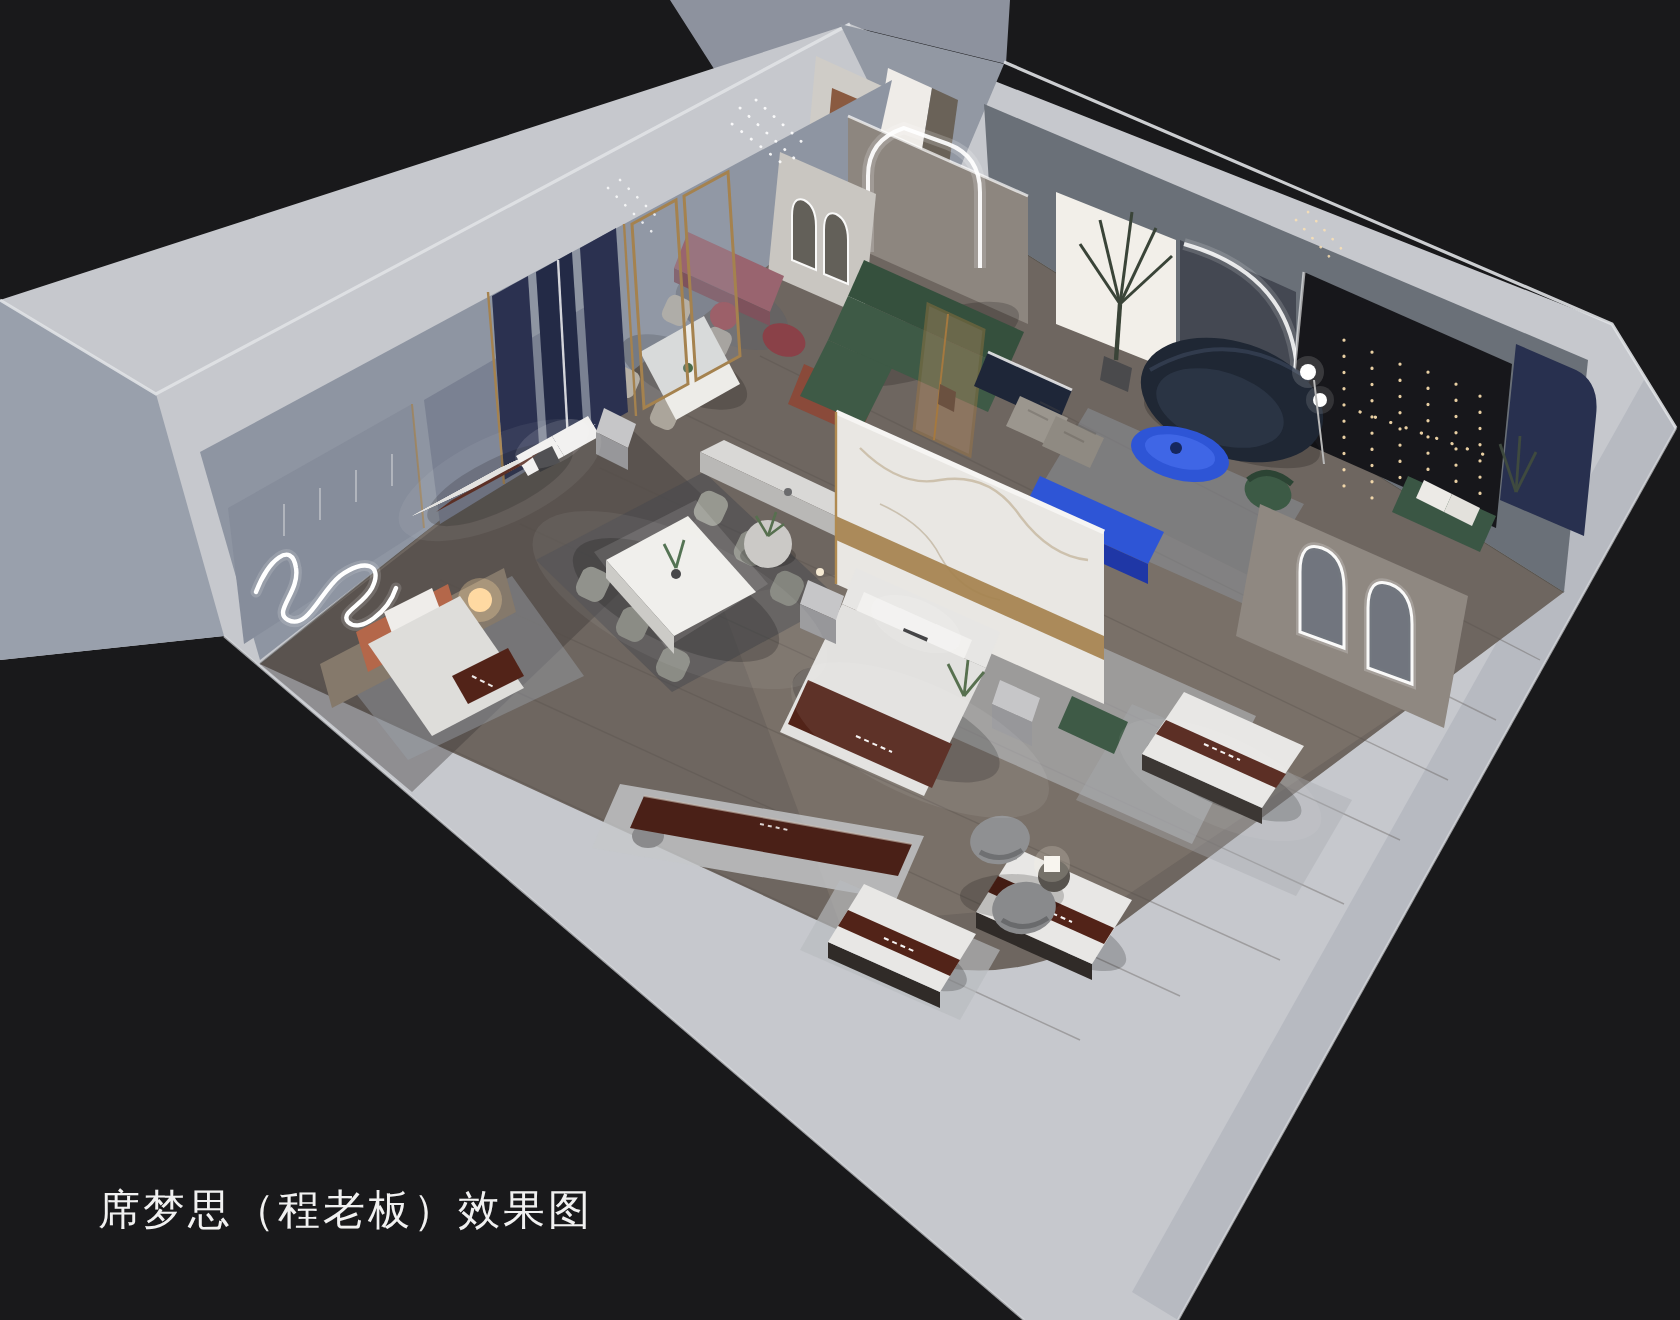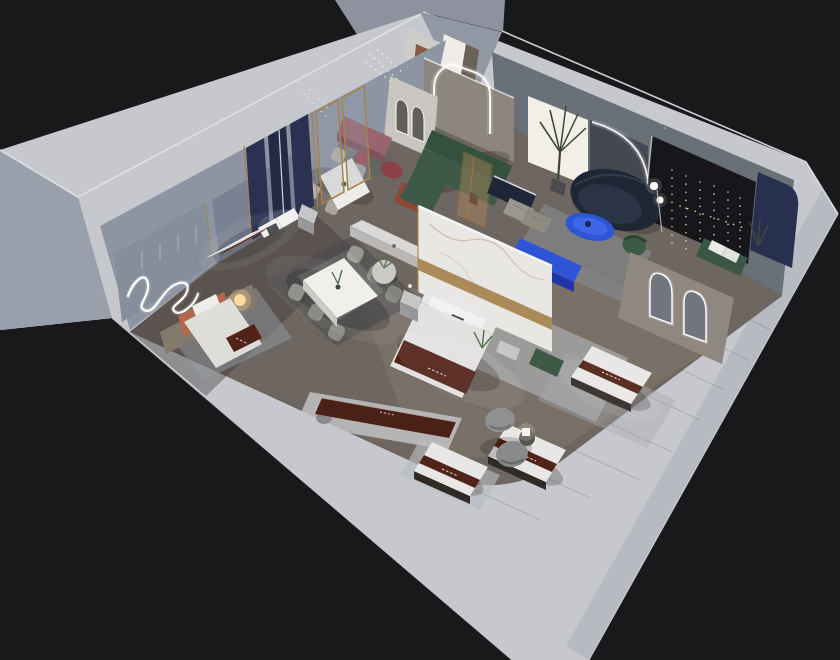--- a/index.html
+++ b/index.html
@@ -386,13 +386,14 @@
   </g>
 
   <g fill="#ffffff">
     <ellipse cx="340" cy="300" rx="80" ry="32" opacity="0.06" transform="rotate(25 340 300)"></ellipse>
     <ellipse cx="460" cy="370" rx="70" ry="28" opacity="0.07" transform="rotate(25 460 370)"></ellipse>
     <ellipse cx="250" cy="240" rx="55" ry="22" opacity="0.06" transform="rotate(-25 250 240)"></ellipse>
     <ellipse cx="610" cy="390" rx="55" ry="22" opacity="0.06" transform="rotate(25 610 390)"></ellipse>
   </g>
 </svg>
 
+<div class="caption">席梦思（程老板）效果图</div>
 </div>
 
 </body></html>

